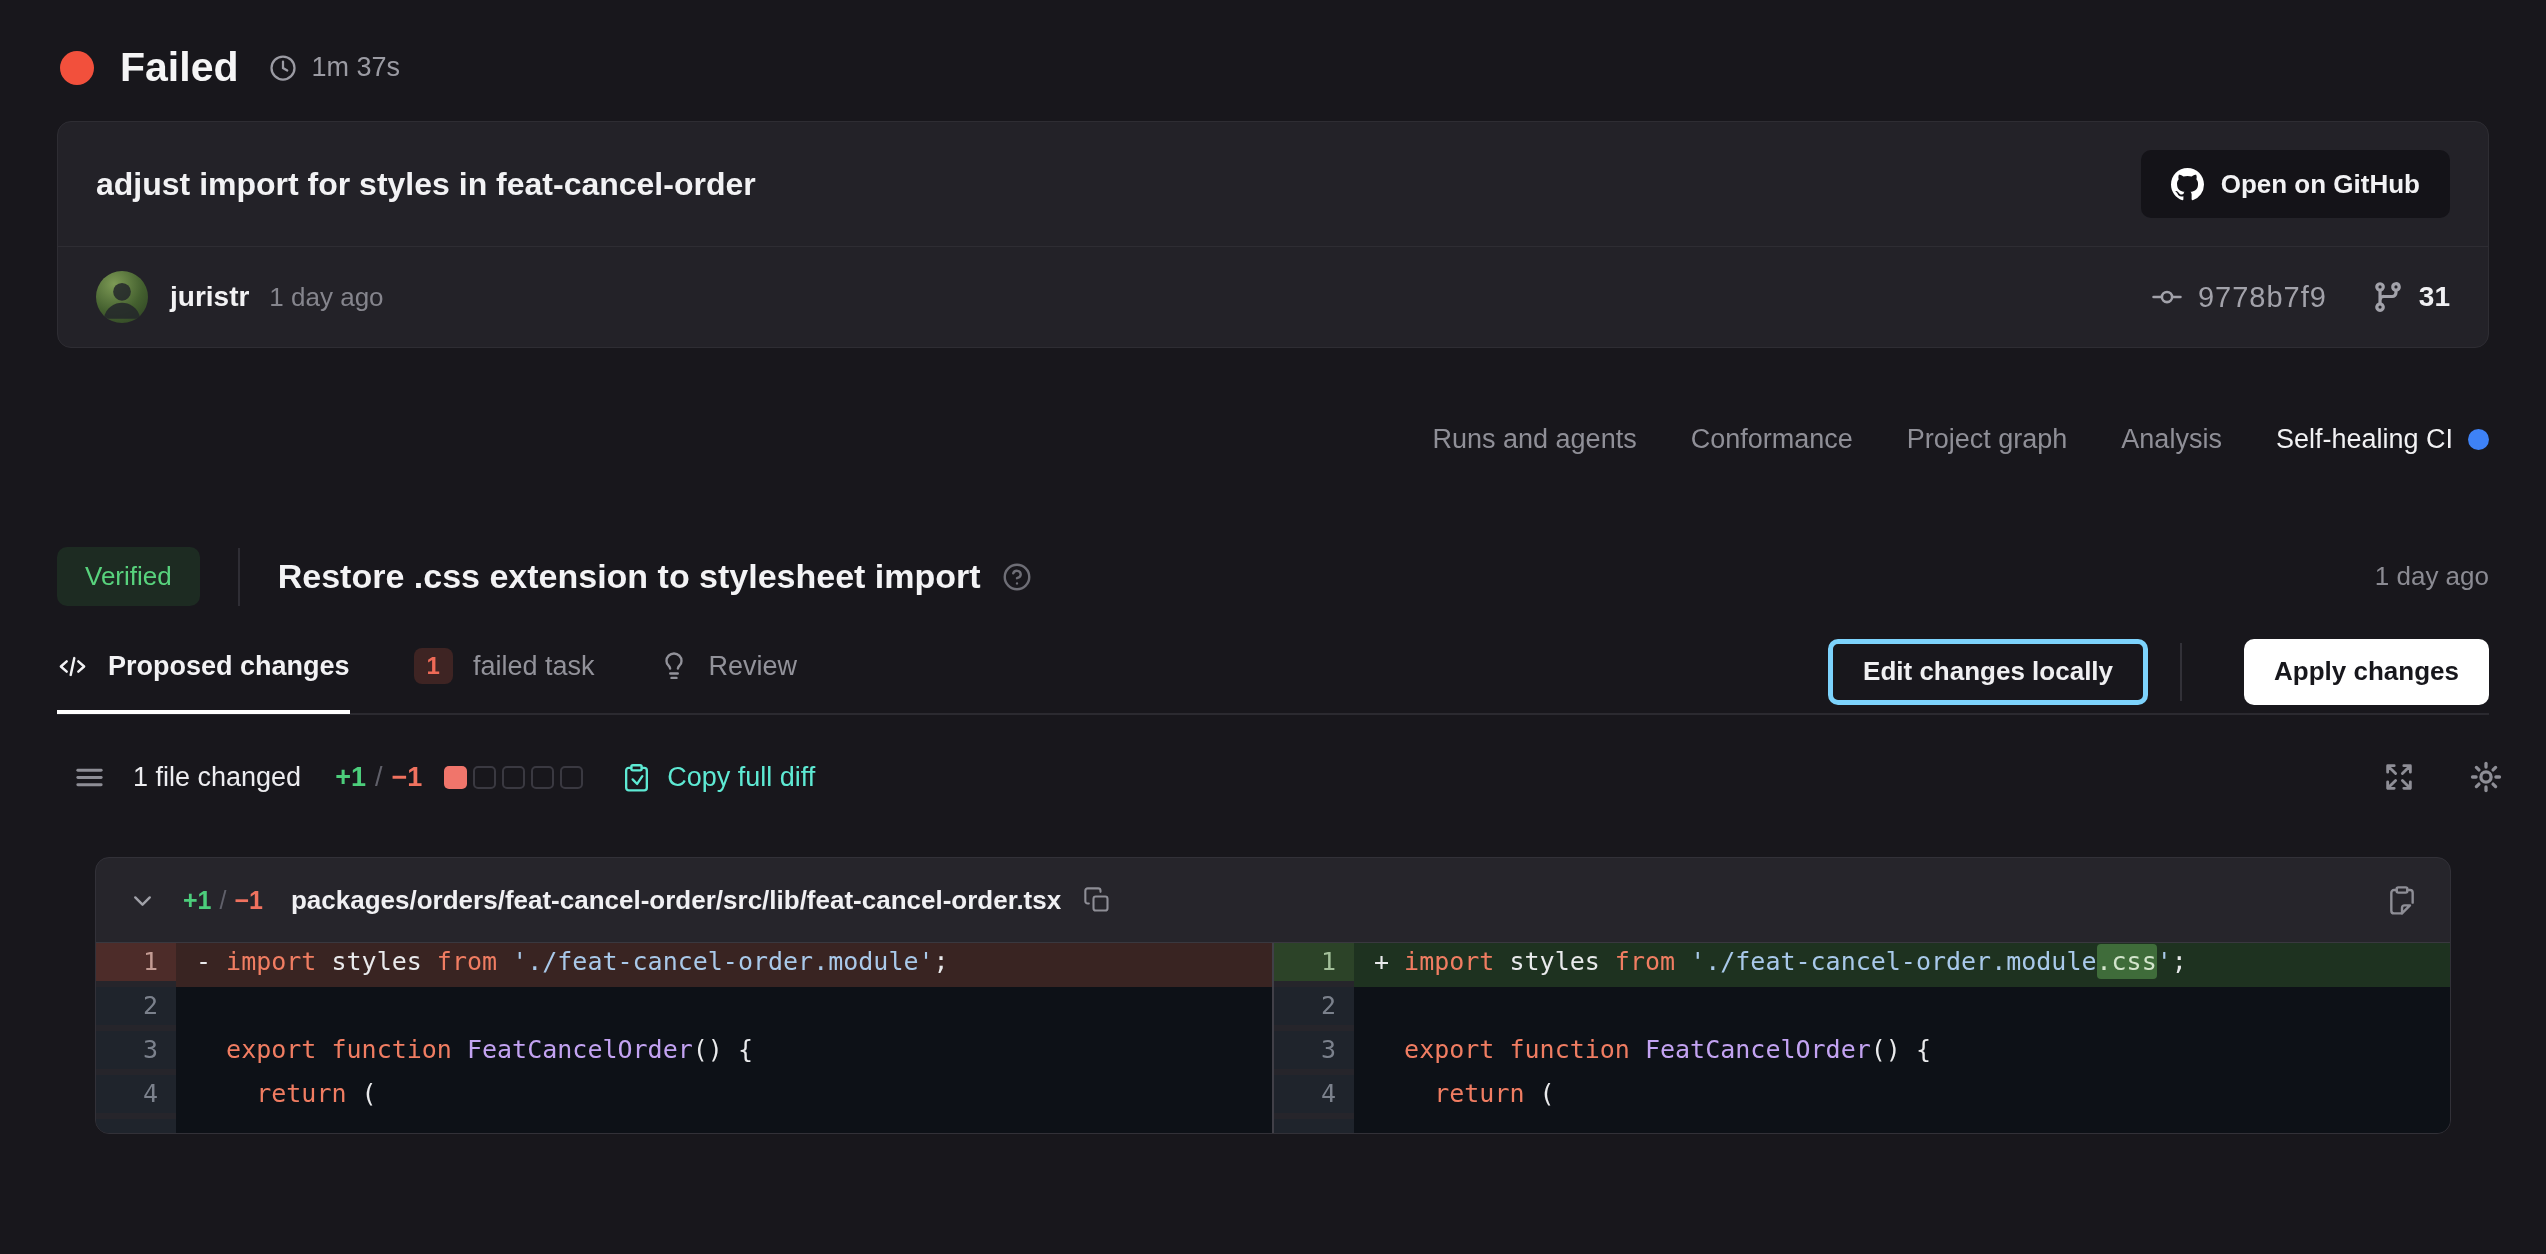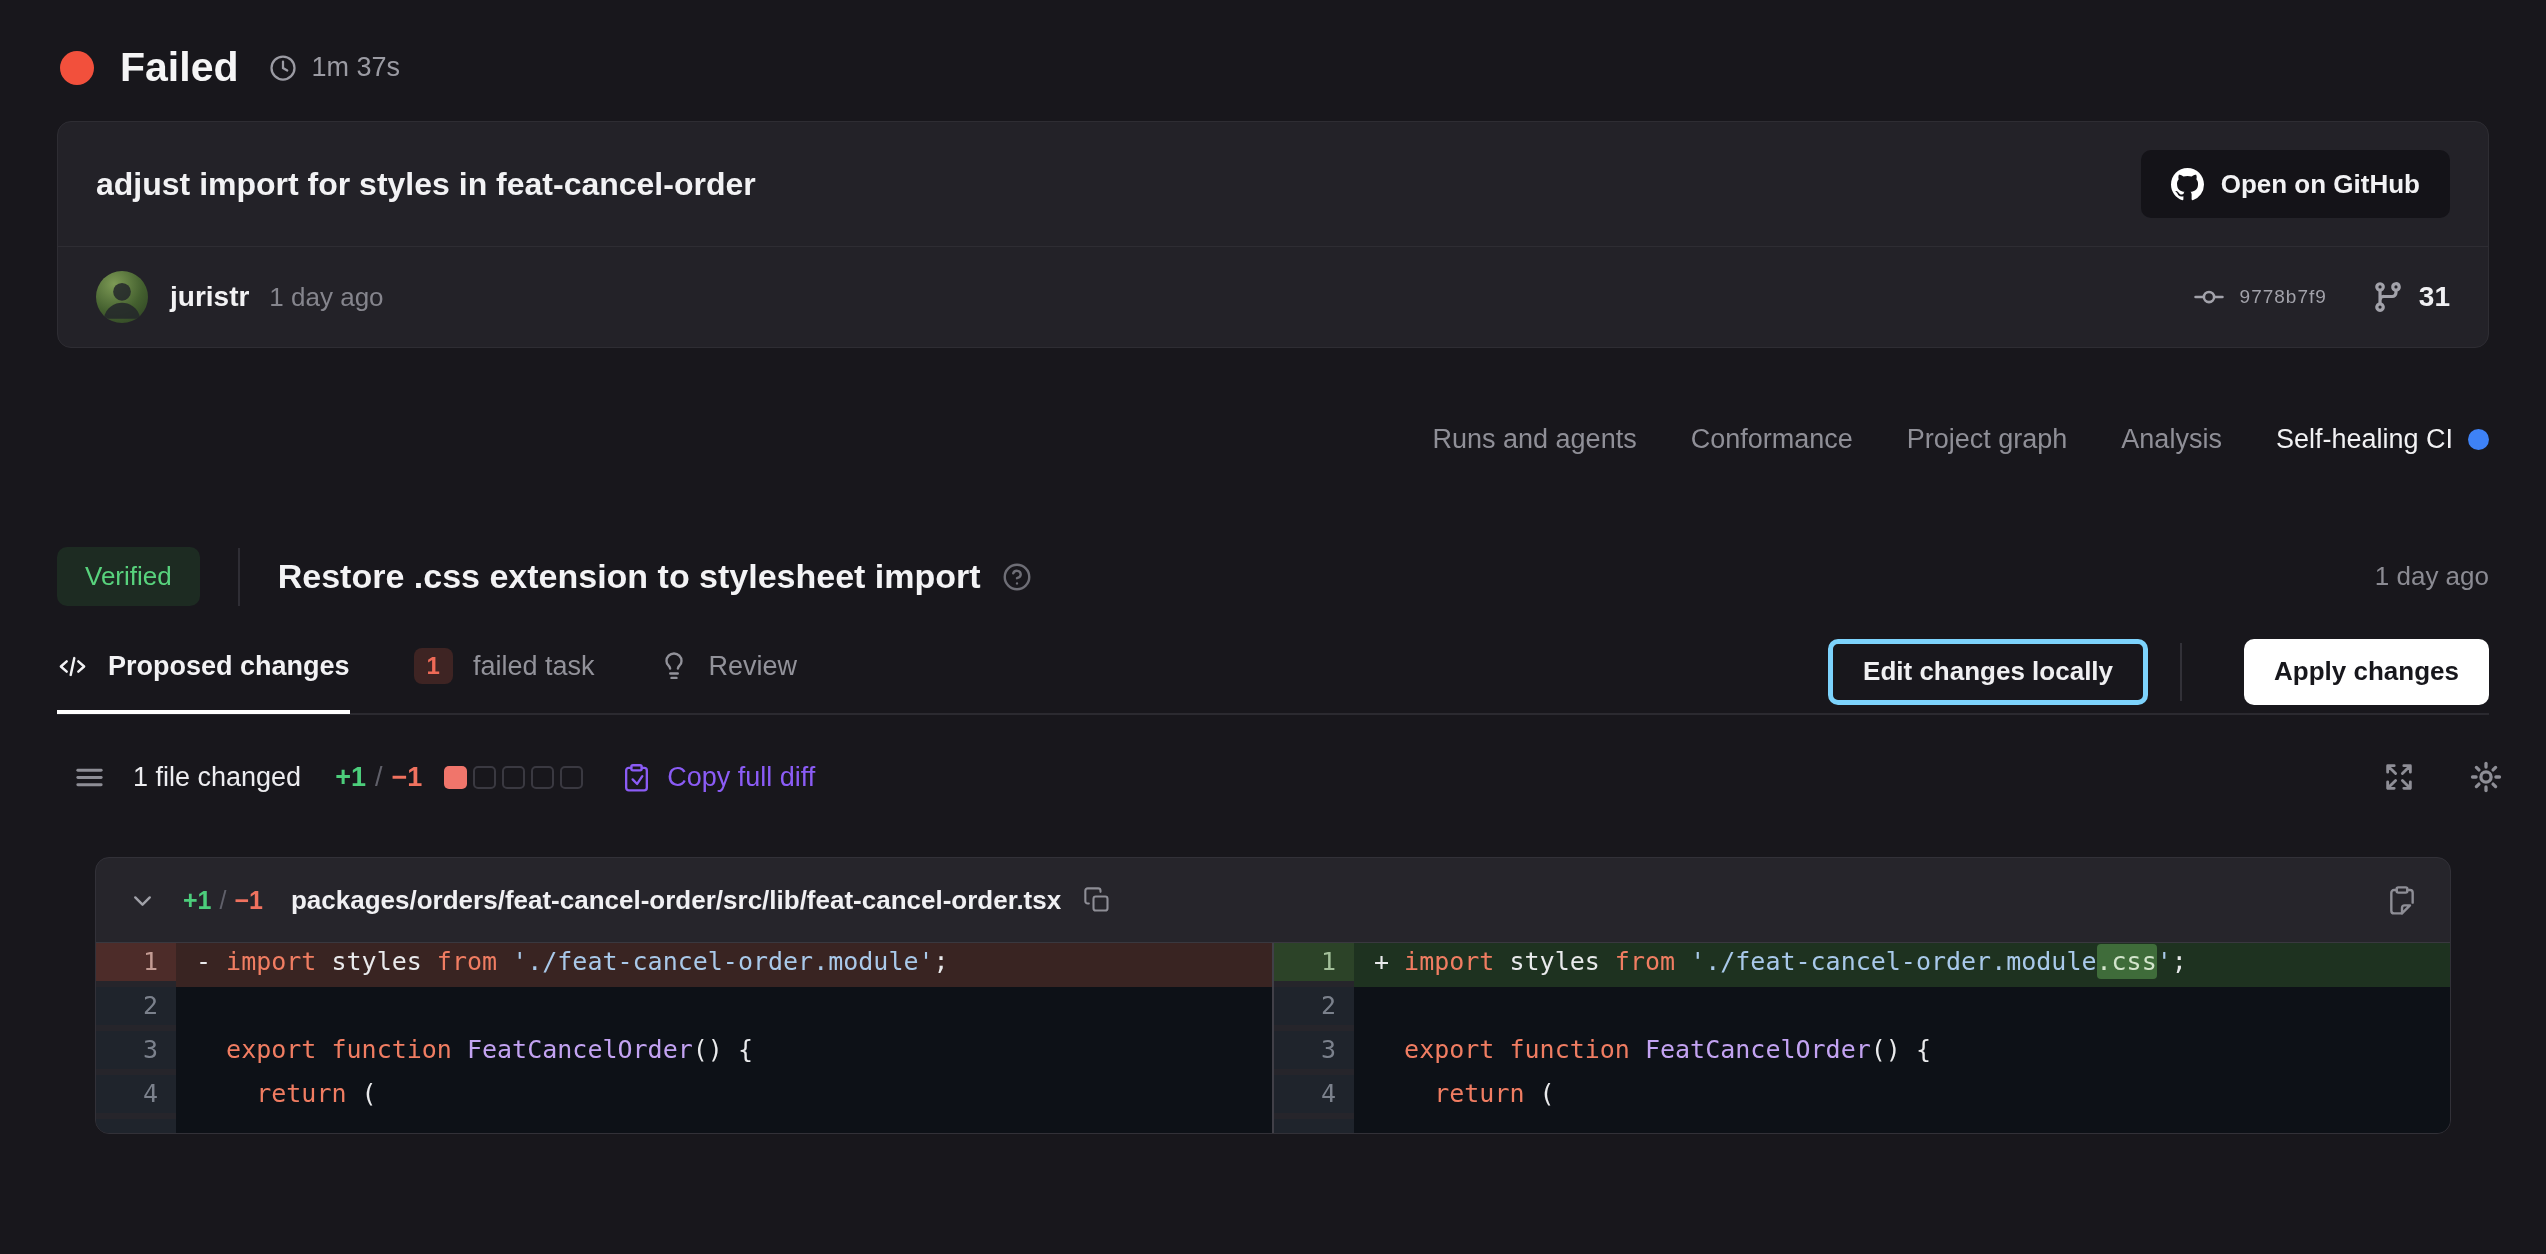--- a/index.html
+++ b/index.html
@@ -25,21 +25,21 @@
   .gh-btn { display:flex; align-items:center; gap:17px; background:#141318; border:none; cursor:pointer;
             border-radius:10px; padding:0 30px; height:68px; color:#f2f2f4; font-size:26px; font-weight:700;
             font-family:"Liberation Sans", sans-serif; }
   .cc-bottom { display:flex; align-items:center; border-top:1px solid #2e2d33; padding:24px 38px; }
   .avatar { width:52px; height:52px; border-radius:50%; overflow:hidden; flex:0 0 auto;
             background:radial-gradient(circle at 35% 25%, #7d9a55, #44602f 55%, #2a3d22); margin-right:22px; }
   .author { font-size:28px; font-weight:700; color:#f2f2f4; margin-right:20px; }
   .ago { font-size:26px; color:#85858d; }
   .cc-right { margin-left:auto; display:flex; align-items:center; color:#a2a2aa; }
   .sha-group { display:flex; align-items:center; gap:14px; cursor:pointer; }
-  .sha { font-size:19px; color:#a2a2aa; letter-spacing:1px; }
+  .sha { font-size:29px; color:#a2a2aa; letter-spacing:1px; }
   .pr-group { display:flex; align-items:center; gap:14px; margin-left:44px; cursor:pointer; }
   .pr-num { font-size:28px; font-weight:700; color:#f0f0f3; }
 
   
   .view-nav { display:flex; justify-content:flex-end; align-items:center; gap:54px; margin:76px 57px 0;
               font-size:27px; color:#8f8f97; }
   .nav-item { display:flex; align-items:center; gap:15px; cursor:pointer; }
   .nav-item.active { color:#f2f2f4; }
   .nav-dot { width:21px; height:21px; border-radius:50%; background:#3e82f6; }
 
@@ -67,21 +67,21 @@
 
   
   .diff-toolbar { display:flex; align-items:center; margin:44px 42px 0 72px; color:#8e8e96; }
   .dt-files { font-size:27px; color:#ededf0; margin-left:26px; }
   .dt-counts { display:flex; align-items:center; gap:9px; margin-left:34px; font-size:27px; font-weight:700; }
   .plus { color:#4ccd7b; } .slash { color:#60606a; font-weight:400; } .minus { color:#f0725f; }
   .blocks { display:flex; gap:6px; margin-left:22px; }
   .block { width:23px; height:23px; border-radius:5px; }
   .block.filled { background:#f0756b; }
   .block.empty { border:2px solid #3a3941; }
-  .copy-diff { display:flex; align-items:center; gap:15px; margin-left:38px; font-size:27px; color:#8b5cf6; cursor:pointer; }
+  .copy-diff { display:flex; align-items:center; gap:15px; margin-left:38px; font-size:27px; color:#5eead4; cursor:pointer; }
   .dt-right { margin-left:auto; display:flex; align-items:center; gap:52px; }
   .icon-btn { cursor:pointer; color:#8e8e96; background:none; border:none; padding:0; }
 
   
   .diff-card { margin:62px 95px 0; border:1px solid #323138; border-radius:14px; overflow:hidden; background:#26252b; }
   .df-header { display:flex; align-items:center; padding:26px 32px; }
   .df-chevron { color:#a0a1a8; cursor:pointer; margin-right:26px; }
   .df-counts { display:flex; align-items:center; gap:8px; font-size:25px; font-weight:700; }
   .df-path { font-size:26px; font-weight:700; color:#f0f0f3; margin-left:28px;text-align:center; }
   .df-copy { margin-left:22px; color:#8e8e96; cursor:pointer; }

